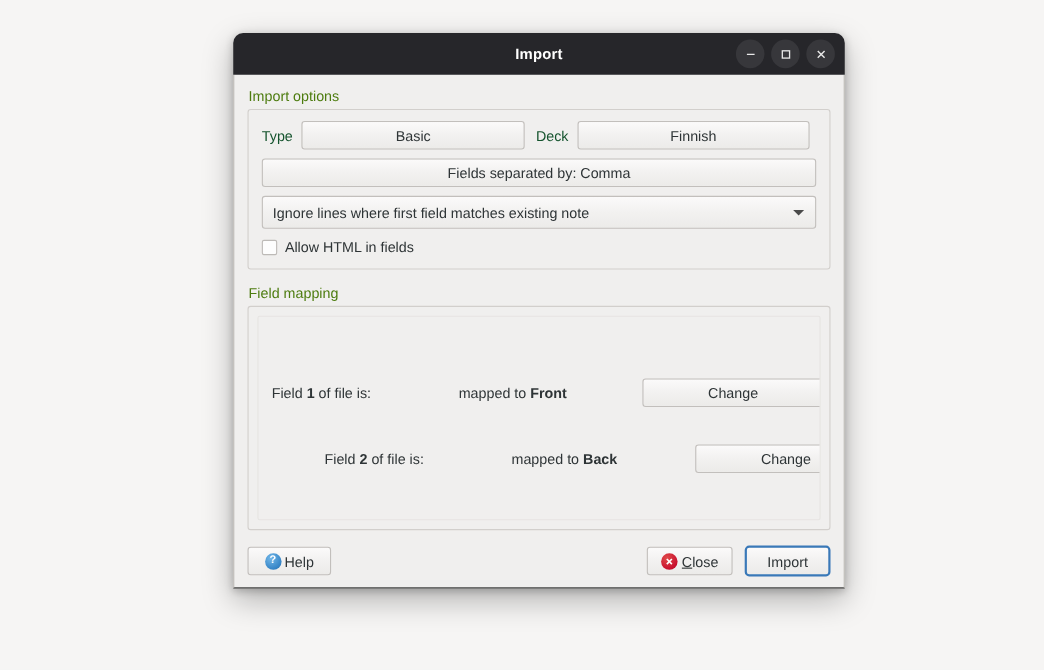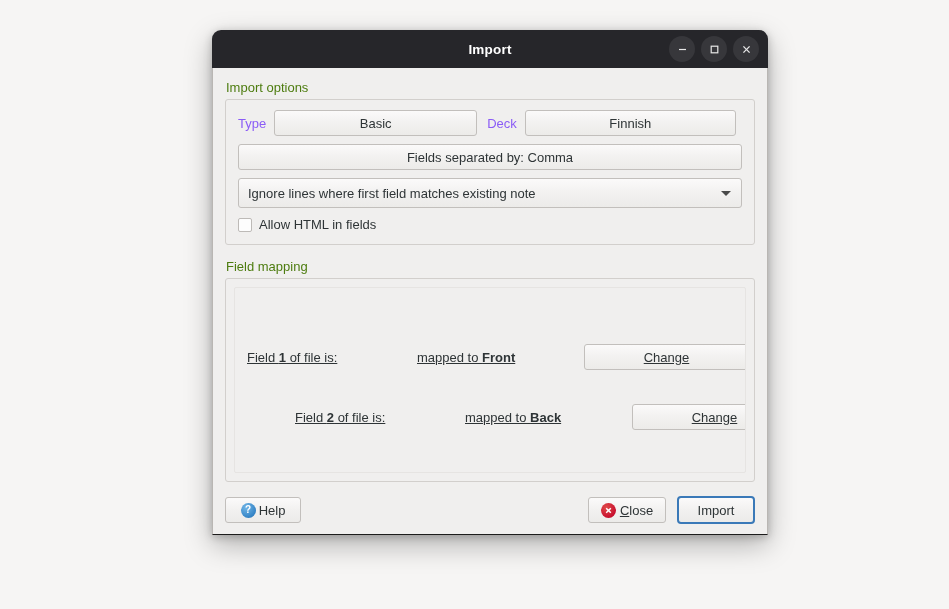--- a/index.html
+++ b/index.html
@@ -114,21 +114,21 @@
 
   
   .row-typedeck {
     display: flex;
     align-items: center;
     gap: 0;
     margin-bottom: 8px;
   }
   .inline-label {
     font-size: 13px;
-    color: #8b5cf6;
+    color: #14532d;
     white-space: nowrap;
   }
   .type-label { margin-right: 8px; }
   .deck-label { margin: 0 8px 0 10px; }
   .type-btn { width: 203px; }
   .deck-btn { width: 211px; }
 
   
   .sep-btn {
     width: 100%;
@@ -198,21 +198,20 @@
     padding: 10px 12px;
     position: relative;
     overflow: hidden;
   }
   .map-row {
     display: flex;
     align-items: center;
     position: absolute;
     left: 12px;
     right: 12px;
-    text-decoration: underline;
   }
   .map-row-1 { top: 56px; }
   .map-row-2 { top: 116px; margin-left: 48px; }
   .map-fieldlabel {
     width: 170px;
     font-size: 13px;
     flex: 0 0 auto;
   }
   .map-mapped {
     width: 167px;

